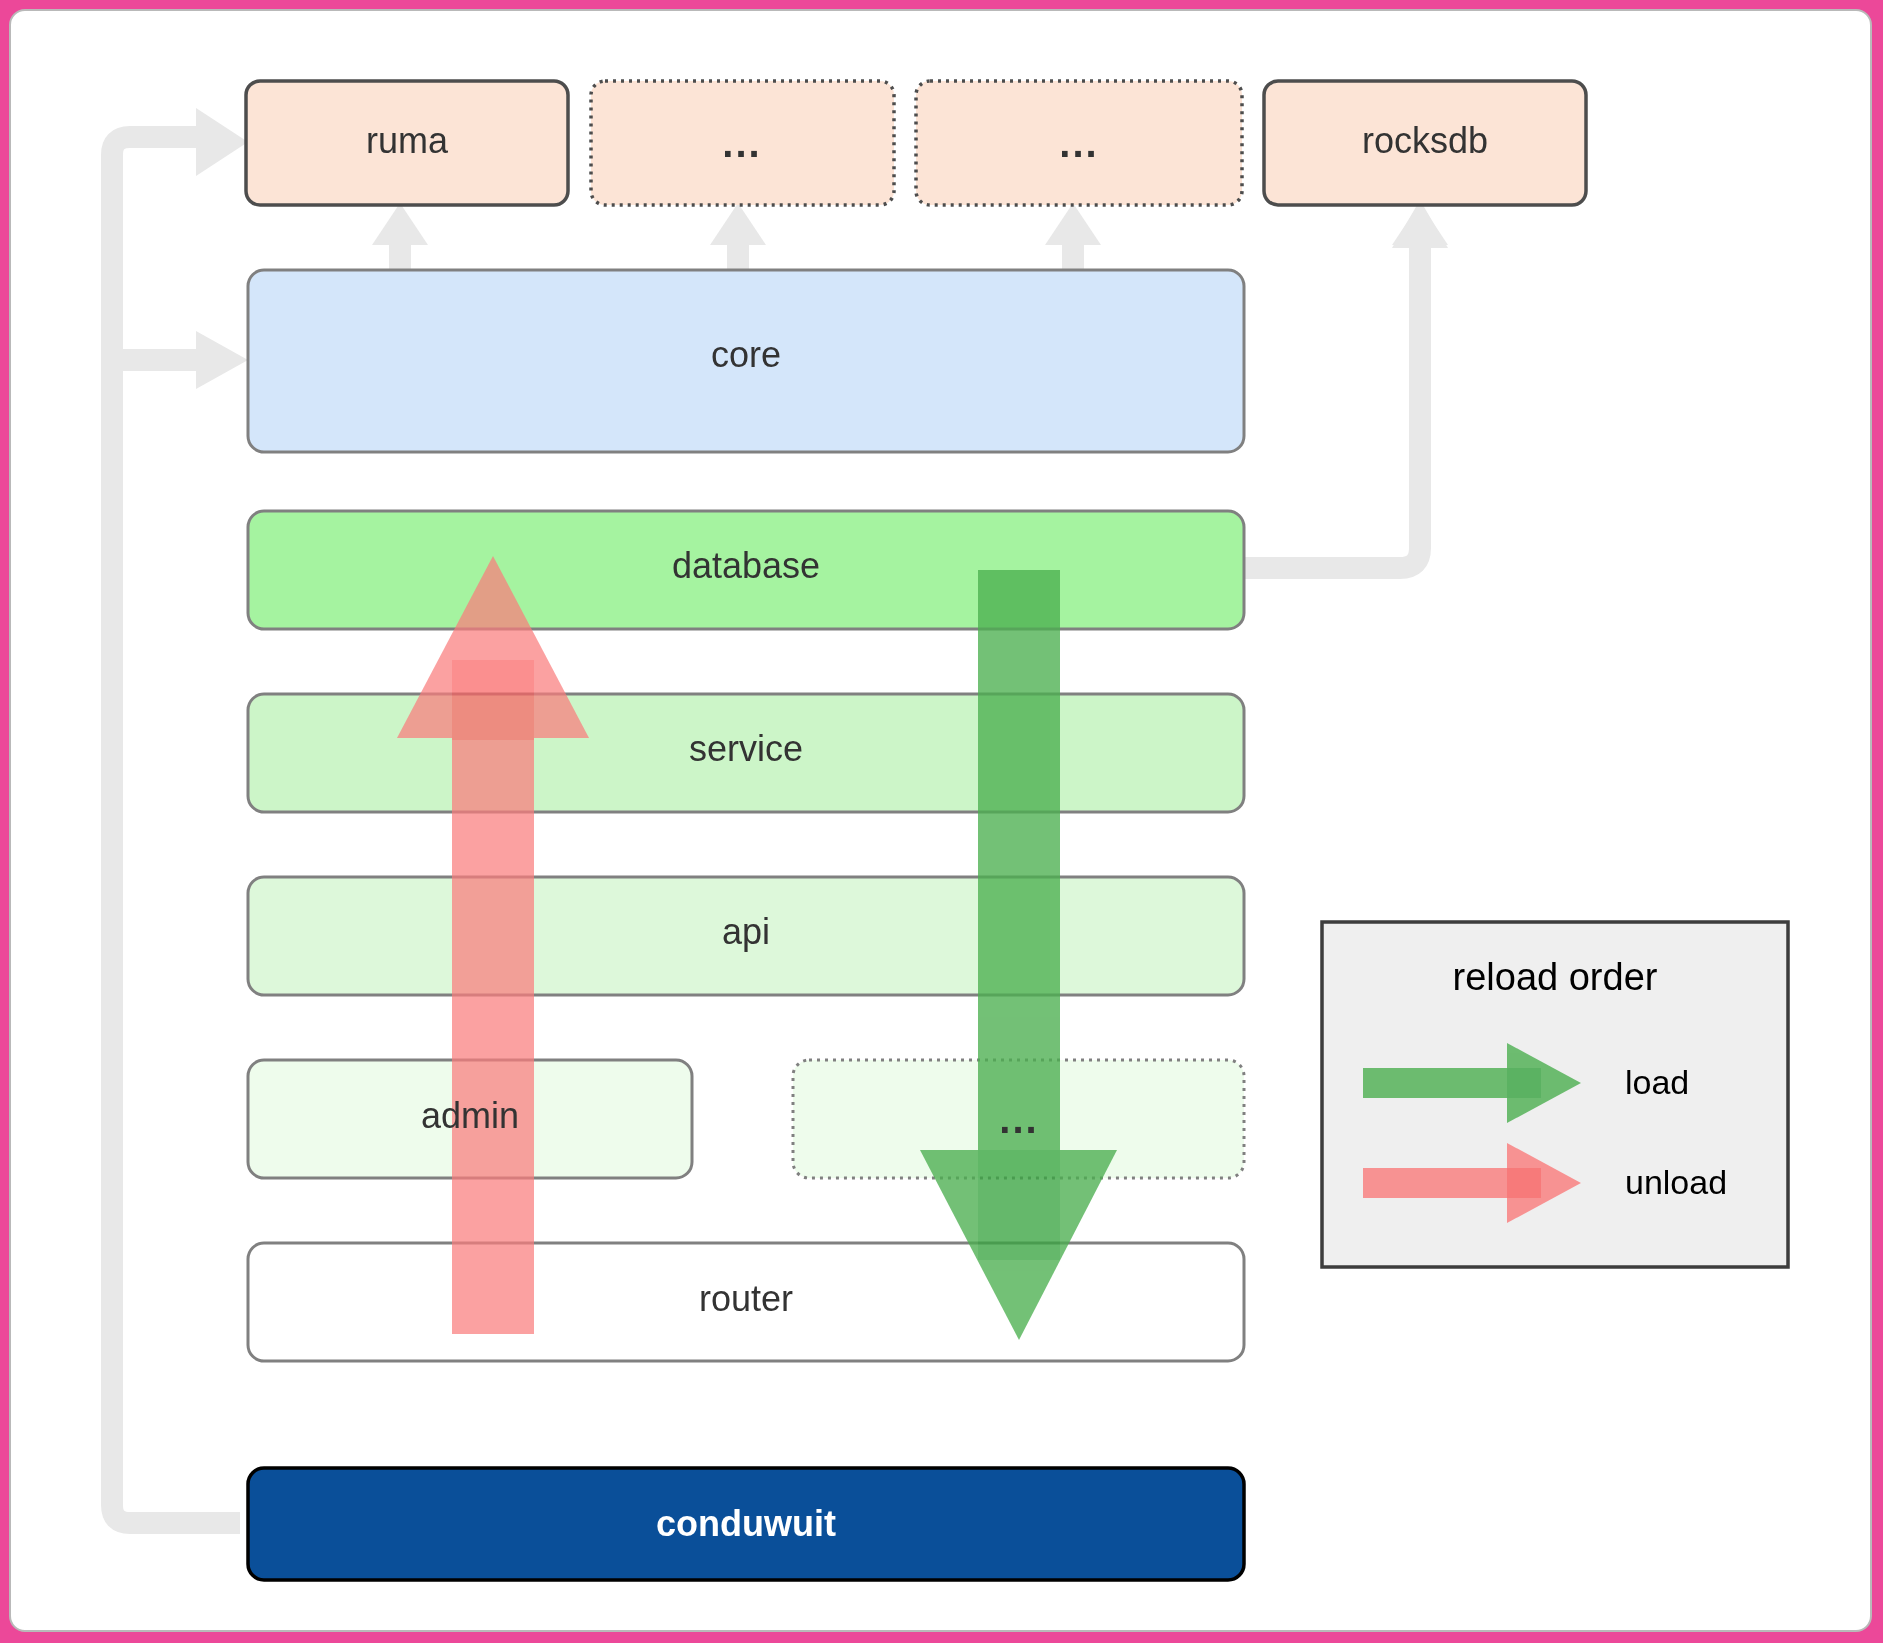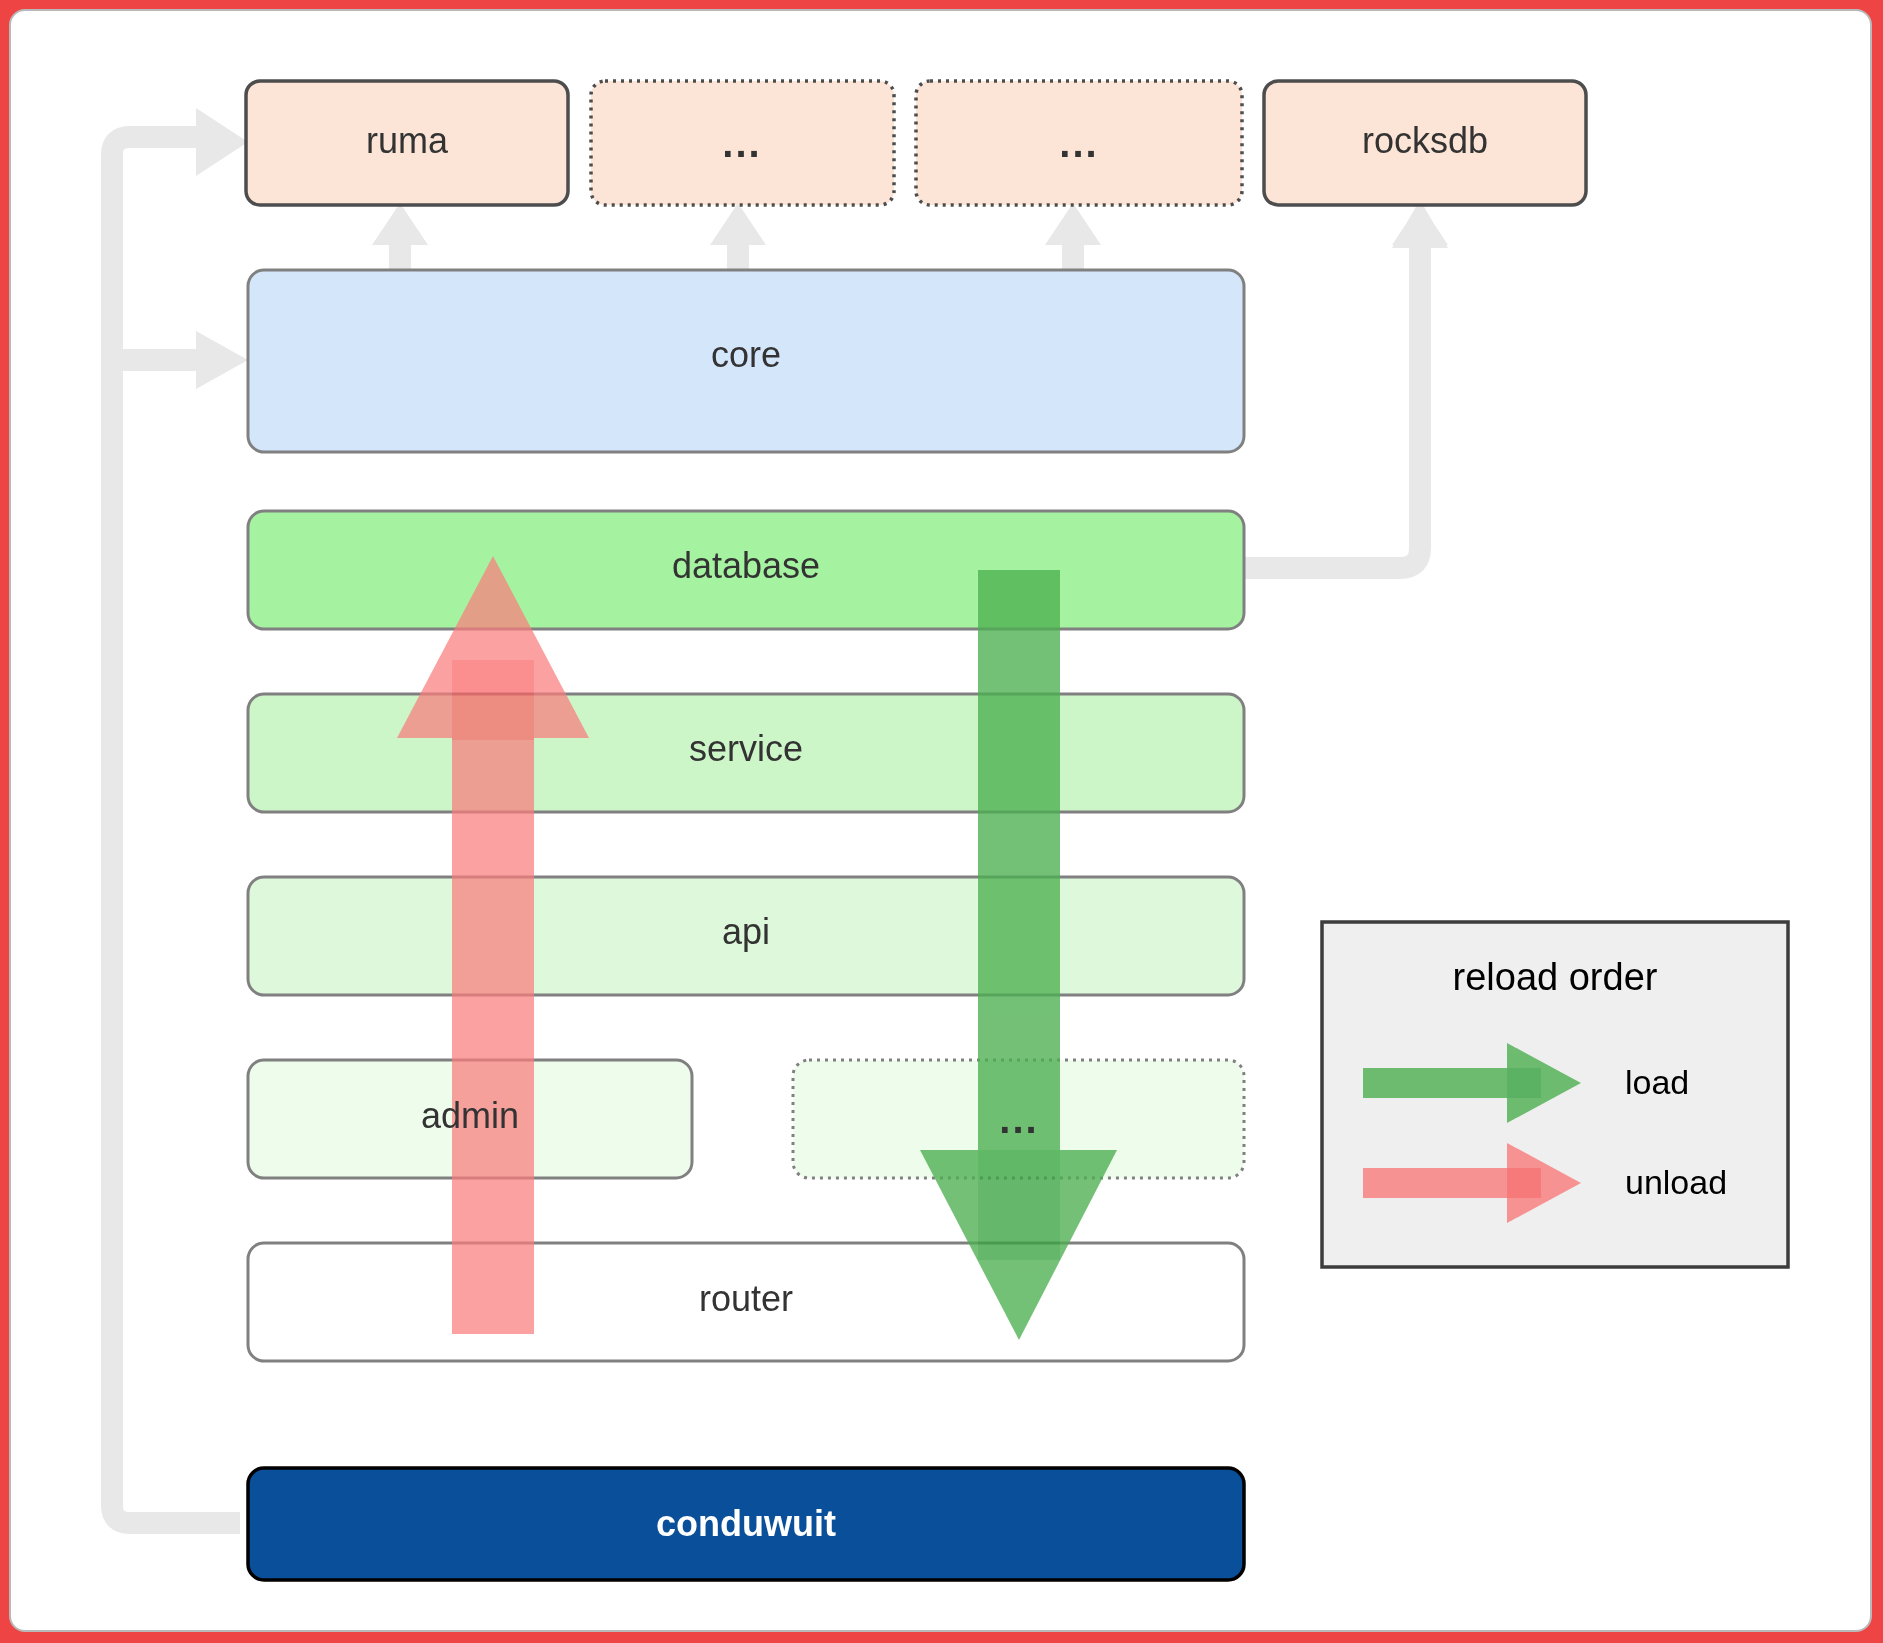--- a/index.html
+++ b/index.html
@@ -5,21 +5,21 @@
   html, body {
     margin: 0;
     padding: 0;
     background: #ffffff;
     font-family: "Liberation Sans", sans-serif;
   }
   #canvas {
     position: relative;
     width: 1883px;
     height: 1643px;
-    background: #ef4444;
+    background: #ec4899;
     overflow: hidden;
   }
   #frame {
     position: absolute;
     left: 9px;
     top: 9px;
     width: 1863px;
     height: 1623px;
     border: 2px solid #b9b9b9;
     border-radius: 16px;

